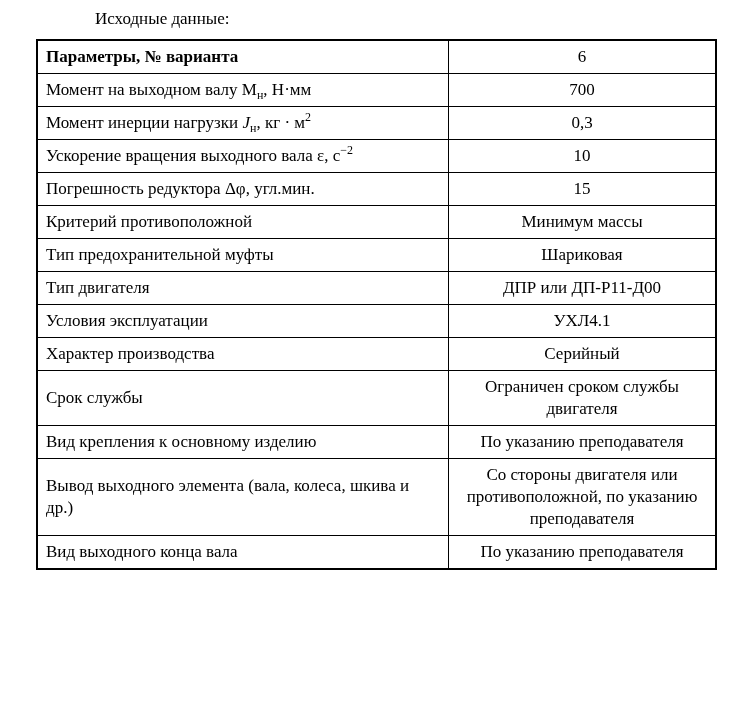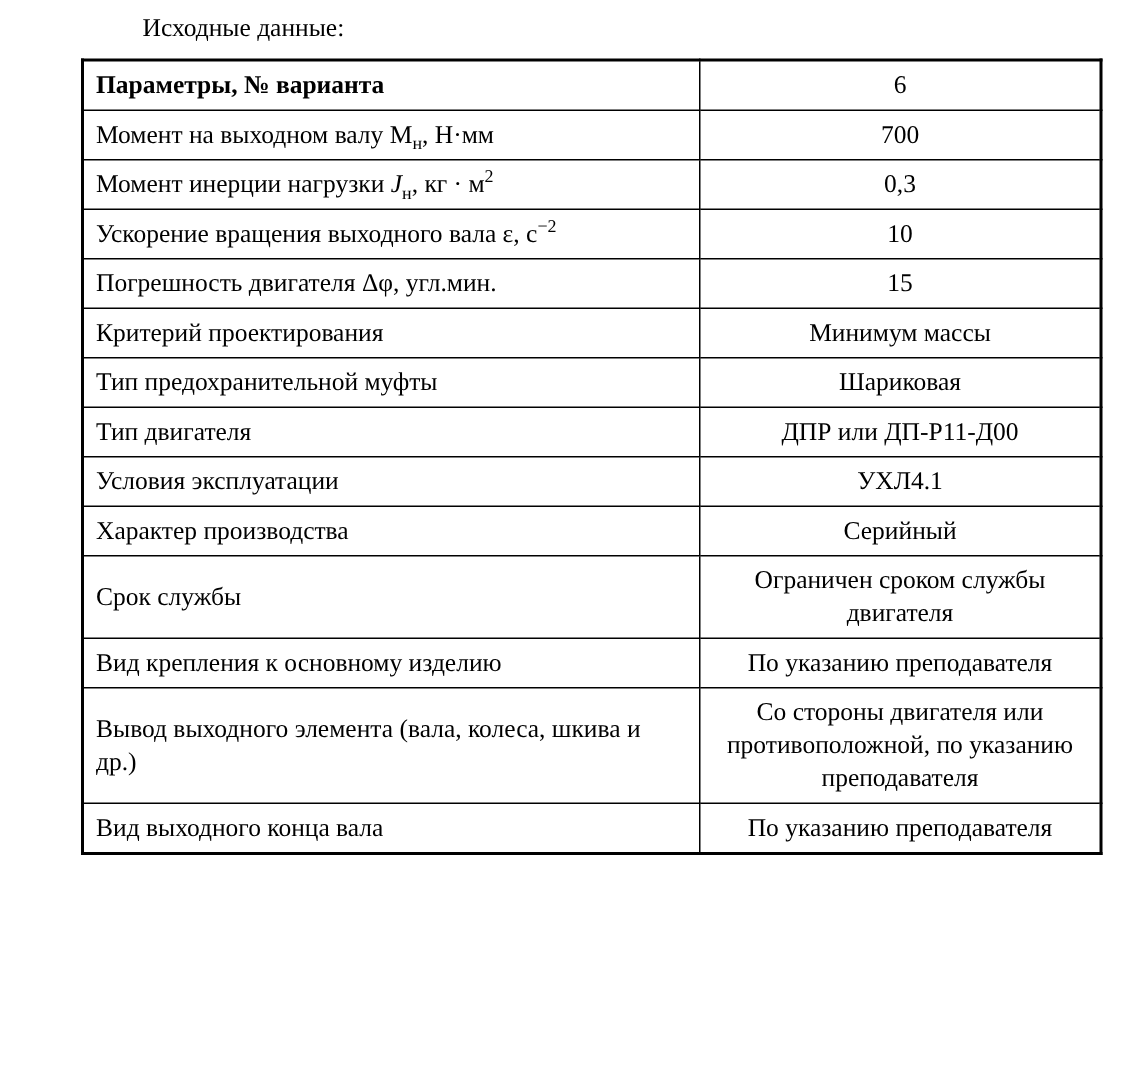--- a/index.html
+++ b/index.html
@@ -20,21 +20,21 @@
     box-sizing: border-box;
     padding-top: 8px;
   }
   .title {
     margin: 0 0 9px 95px;
     font-size: 17px;
     line-height: 22px;
   }
   table.data-table {
     border-collapse: collapse;
-    margin-left: 54px;
+    margin-left: 36px;
     width: 681px;
     table-layout: fixed;
     border: 2px solid #000000;
   }
   table.data-table td {
     border: 1px solid #000000;
     font-size: 17px;
     line-height: 22px;
     padding: 5px 8px;
     vertical-align: middle;
@@ -77,25 +77,25 @@
         </tr>
         <tr>
           <td class="param">Момент инерции нагрузки <span class="var-italic">J</span><sub>н</sub>, кг · м<sup>2</sup></td>
           <td class="value">0,3</td>
         </tr>
         <tr>
           <td class="param">Ускорение вращения выходного вала ε, с<sup>−2</sup></td>
           <td class="value">10</td>
         </tr>
         <tr>
-          <td class="param">Погрешность двигателя Δφ, угл.мин.</td>
+          <td class="param">Погрешность редуктора Δφ, угл.мин.</td>
           <td class="value">15</td>
         </tr>
         <tr>
-          <td class="param">Критерий проектирования</td>
+          <td class="param">Критерий противоположной</td>
           <td class="value">Минимум массы</td>
         </tr>
         <tr>
           <td class="param">Тип предохранительной муфты</td>
           <td class="value">Шариковая</td>
         </tr>
         <tr>
           <td class="param">Тип двигателя</td>
           <td class="value">ДПР или ДП-Р11-Д00</td>
         </tr>

